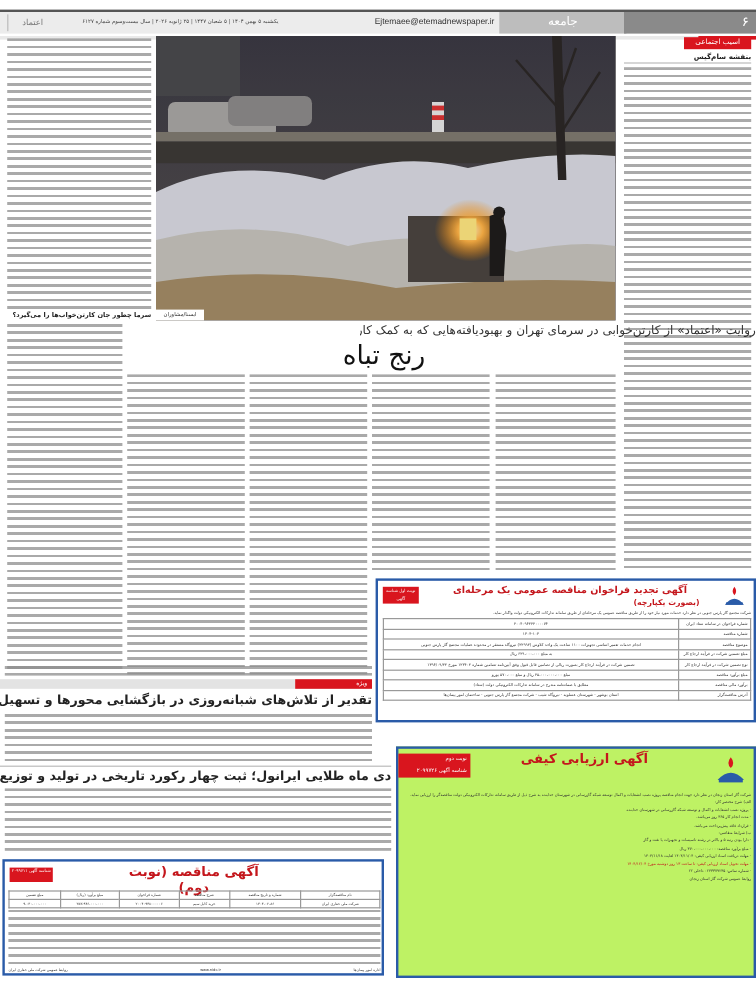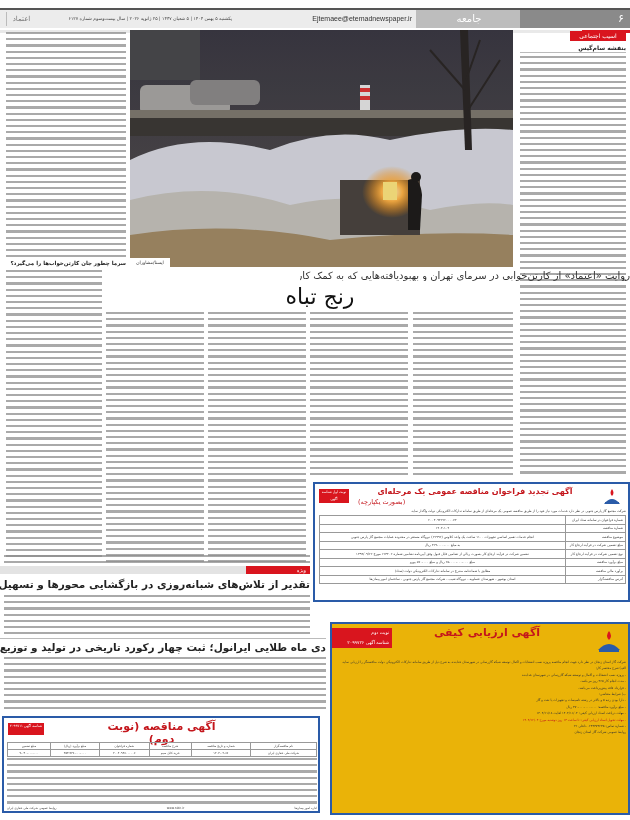--- a/index.html
+++ b/index.html
@@ -6,21 +6,21 @@
   html, body { width: 630px; height: 820px; background: #ffffff; overflow: hidden; }
   body { font-family: "DejaVu Sans", sans-serif; color: #222; position: relative; direction: rtl; }
   .abs { position: absolute; }
   
   #header { left: 0; top: 8px; width: 630px; height: 20px; border-top: 2px solid #555; }
   #hdr-light { left: 0; top: 0; width: 416px; height: 18px; background: #ececec; }
   #hdr-mid { left: 416px; top: 0; width: 106px; height: 18px; background: #bdbdbd; color: #fff; font-size: 10px; text-align: center; line-height: 18px; }
   #hdr-dark { left: 520px; top: 0; width: 110px; height: 18px; background: #8a8a8a; color: #fff; font-size: 11px; line-height: 18px; padding-right: 6px; text-align: right; }
   #hdr-email { left: 268px; top: 0; width: 148px; height: 18px; font-size: 7px; line-height: 18px; direction: ltr; text-align: right; padding-right: 4px; color: #333; font-family: "Liberation Sans", sans-serif; }
   #hdr-date { left: 42px; top: 0; width: 190px; height: 18px; font-size: 4.5px; line-height: 18px; color: #444; }
-  #hdr-logo { left: 6px; top: 2px; width: 30px; height: 14px; font-size: 7px; color: #777; line-height: 14px; text-align: center; border-left: 1px solid #bbb; }
+  #hdr-logo { left: 6px; top: 2px; width: 30px; height: 14px; font-size: 7px; color: #777; line-height: 14px; text-align: right; border-left: 1px solid #bbb; }
   #hdr-underline { left: 0; top: 20px; width: 630px; height: 3px; background: #e9e9e9; }
   #hdr-redmark { left: 582px; top: 20px; width: 48px; height: 3px; background: #d9151e; }
 
   .rule { background: #bbb; }
   .fake-lines { background-image: repeating-linear-gradient(to bottom, #8d8d8d 0px, #8d8d8d 2.2px, transparent 2.2px, transparent 6.2px); opacity: .75; }
 
   
   #section-tag { left: 570px; top: 31px; width: 56px; height: 10px; background: #d9151e; color: #fff; font-size: 6px; line-height: 10px; text-align: center; }
   #right-col-author { left: 540px; top: 44px; width: 86px; font-size: 6px; font-weight: bold; color: #222; text-align: right; }
   #right-col-rule { left: 520px; top: 52px; width: 106px; height: 1px; }
@@ -30,36 +30,36 @@
   #photo-caption-credit { left: 130px; top: 258px; width: 40px; height: 9px; background: #fff; font-size: 4.5px; line-height: 9px; text-align: center; color: #333; }
 
   #kicker { left: 300px; top: 270px; width: 330px; font-size: 10px; color: #333; text-align: right; white-space: nowrap; overflow: hidden; }
   #headline { left: 200px; top: 284px; width: 240px; font-size: 22px; font-weight: normal; color: #111; text-align: center; }
 
   #subhead-left { left: 8px; top: 260px; width: 118px; font-size: 5.5px; font-weight: bold; color: #222; text-align: right; }
 
   
   #ad1 { left: 313px; top: 482px; width: 317px; height: 120px; border: 2px solid #2a5ba8; background: #fff; }
   #ad1-title { left: 60px; top: 3px; width: 200px; font-size: 8px; font-weight: bold; color: #c4161c; text-align: center; }
-  #ad1-sub { left: 43px; top: 14px; width: 200px; font-size: 6.5px; font-weight: normal; color: #c4161c; text-align: left; }
+  #ad1-sub { left: 68px; top: 14px; width: 200px; font-size: 6.5px; font-weight: bold; color: #c4161c; text-align: right; }
   #ad1-badge { left: 4px; top: 5px; width: 30px; height: 14px; background: #d9151e; color: #fff; font-size: 3.5px; line-height: 7px; text-align: center; }
   #ad1-logo { right: 6px; top: 4px; width: 20px; height: 18px; }
   #ad1-intro { left: 4px; top: 25px; width: 307px; font-size: 3.2px; color: #333; text-align: right; white-space: nowrap; overflow: hidden; }
   #ad1-table { left: 4px; top: 31px; width: 307px; border-collapse: collapse; font-size: 3.3px; color: #333; }
   #ad1-table td { border: 1px solid #999; padding: 0 2px; height: 8.5px; text-align: center; vertical-align: middle; }
   #ad1-table td.lbl { width: 60px; text-align: right; }
 
   
   #news-tag { left: 0; top: 566px; width: 310px; height: 8px; background: #e3e3e3; }
   #news-tag-red { left: 246px; top: 566px; width: 64px; height: 8px; background: #d9151e; color: #fff; font-size: 5px; line-height: 8px; text-align: right; padding-right: 4px; }
   #news1-title { left: 2px; top: 578px; width: 308px; font-size: 10.5px; font-weight: bold; color: #222; text-align: center; white-space: nowrap; }
   #news2-title { left: 2px; top: 641px; width: 324px; font-size: 10.5px; font-weight: bold; color: #222; text-align: center; white-space: nowrap; }
 
   
-  #ad2 { left: 330px; top: 622px; width: 300px; height: 193px; border: 2px solid #2a5ba8; background: #eab308; }
+  #ad2 { left: 330px; top: 622px; width: 300px; height: 193px; border: 2px solid #2a5ba8; background: #bef264; }
   #ad2-title1 { left: 70px; top: 2px; width: 170px; font-size: 11px; font-weight: bold; color: #c4161c; text-align: center; }
   #ad2-title2 { left: 70px; top: 16px; width: 170px; font-size: 11px; font-weight: bold; color: #c4161c; text-align: center; }
   #ad2-badge { left: 0; top: 4px; width: 60px; height: 20px; background: #d9151e; color: #fff; font-size: 4.5px; line-height: 10px; text-align: right; padding-right: 3px; }
   #ad2-logo { right: 6px; top: 6px; width: 26px; height: 24px; }
   #ad2-body { left: 4px; top: 35px; width: 290px; height: 152px; font-size: 3.2px; line-height: 6.4px; color: #333; text-align: right; overflow: hidden; }
   #ad2-body .red { color: #c4161c; }
 
   
   #ad3 { left: 2px; top: 716px; width: 318px; height: 97px; border: 2px solid #2a5ba8; background: #fff; }
   #ad3-title { left: 95px; top: 2px; width: 125px; font-size: 11px; font-weight: bold; color: #c4161c; text-align: center; }

